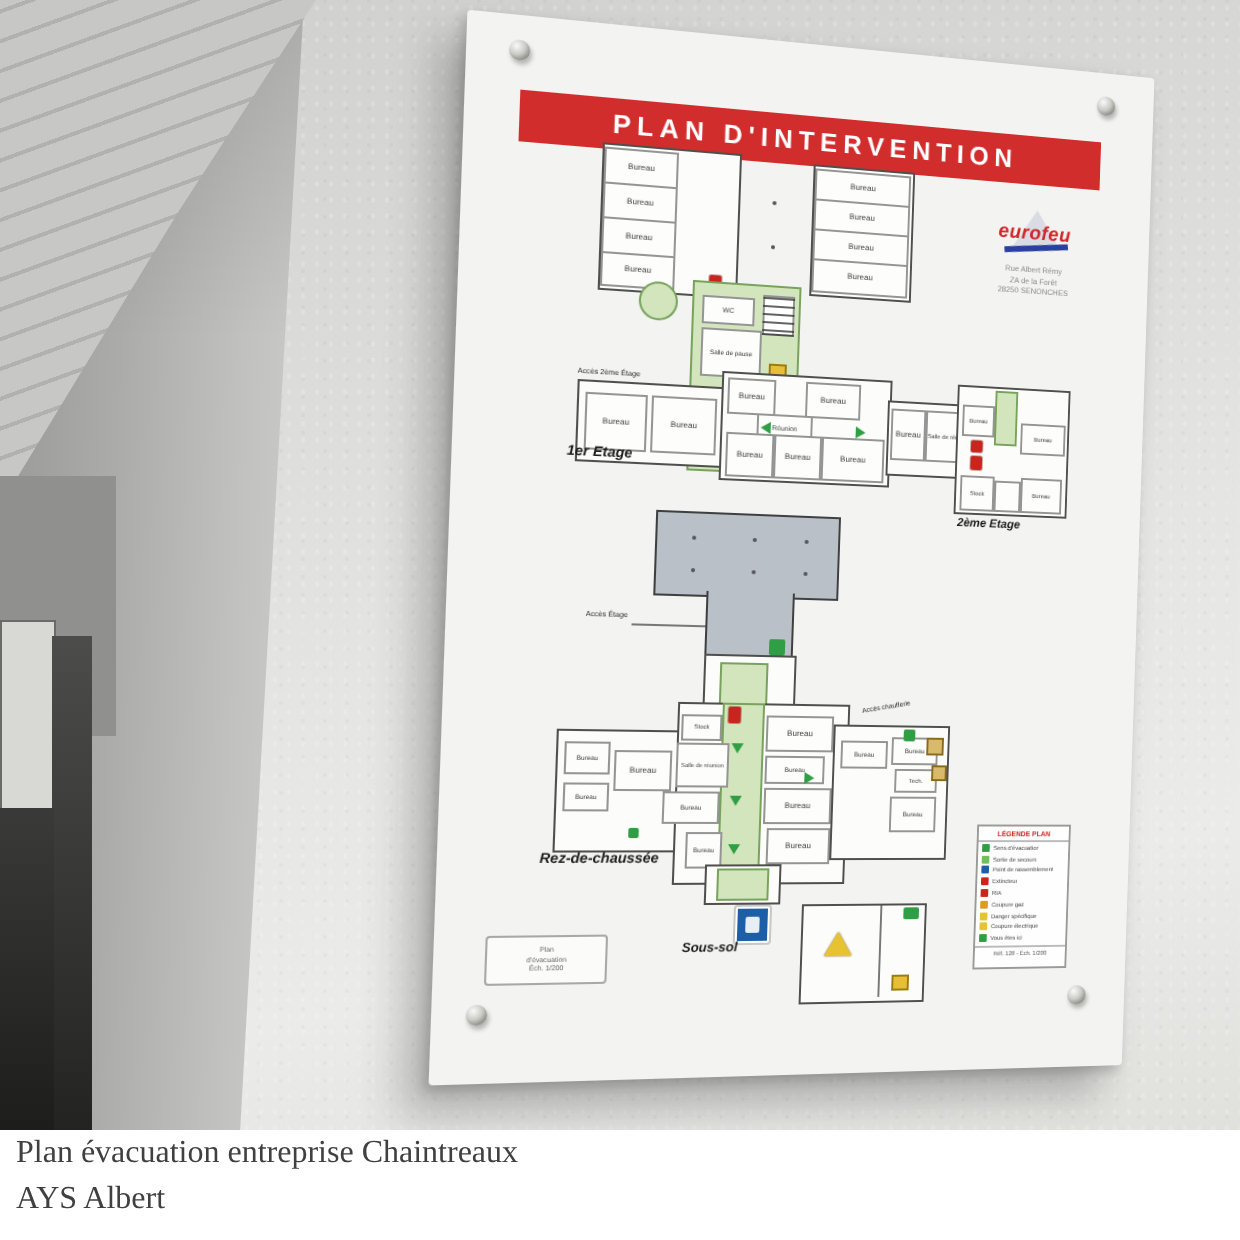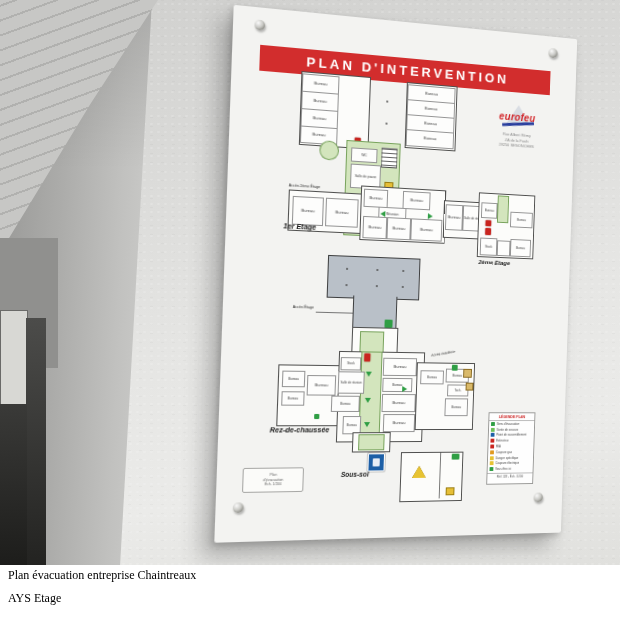--- a/index.html
+++ b/index.html
@@ -63,21 +63,21 @@
   .legend-row{display:flex;align-items:center;height:5.8px;padding:0 2px;overflow:hidden;}
   .legend-ic{width:4px;height:4px;flex:0 0 4px;margin-right:2px;border-radius:.5px;}
   .legend-lb{font-size:3px;color:#444;white-space:nowrap;overflow:hidden;}
   .legend-foot{display:block;text-align:center;font-size:3px;color:#555;border-top:.5px solid #bbb;margin-top:1px;padding-top:1px;white-space:nowrap;overflow:hidden;}
   
   .cartouche{position:absolute;left:24px;top:444px;width:56px;height:22px;border:1px solid #a8a8a6;border-radius:2px;background:#fbfbf9;
              display:flex;flex-direction:column;align-items:center;justify-content:center;}
   .cartouche span{font-size:3.4px;line-height:4.4px;color:#666;white-space:nowrap;}
   
   .caption{position:absolute;left:0;top:565px;width:620px;height:55px;background:#ffffff;}
-  .caption-line{position:absolute;left:8px;font-family:"Liberation Serif",serif;font-size:12px;color:#000000;white-space:nowrap;}
+  .caption-line{position:absolute;left:8px;font-family:"Liberation Serif",serif;font-size:16px;color:#404040;white-space:nowrap;}
 </style>
 </head>
 <body>
 
 <div class="stage">
 
   <div class="photo">
     <div class="wall-texture"></div>
     <div class="wall-corner"></div>
     <div class="ceiling"></div>
@@ -334,15 +334,15 @@
       <div class="cartouche">
         <span>Plan</span>
         <span>d'évacuation</span>
         <span>Éch. 1/200</span>
       </div>
     </div>
   </div>
 
   <div class="caption">
     <div class="caption-line" style="top:3px;">Plan évacuation entreprise Chaintreaux</div>
-    <div class="caption-line" style="top:26px;">AYS Etage</div>
+    <div class="caption-line" style="top:26px;">AYS Albert</div>
   </div>
 </div>
 
 </body></html>

